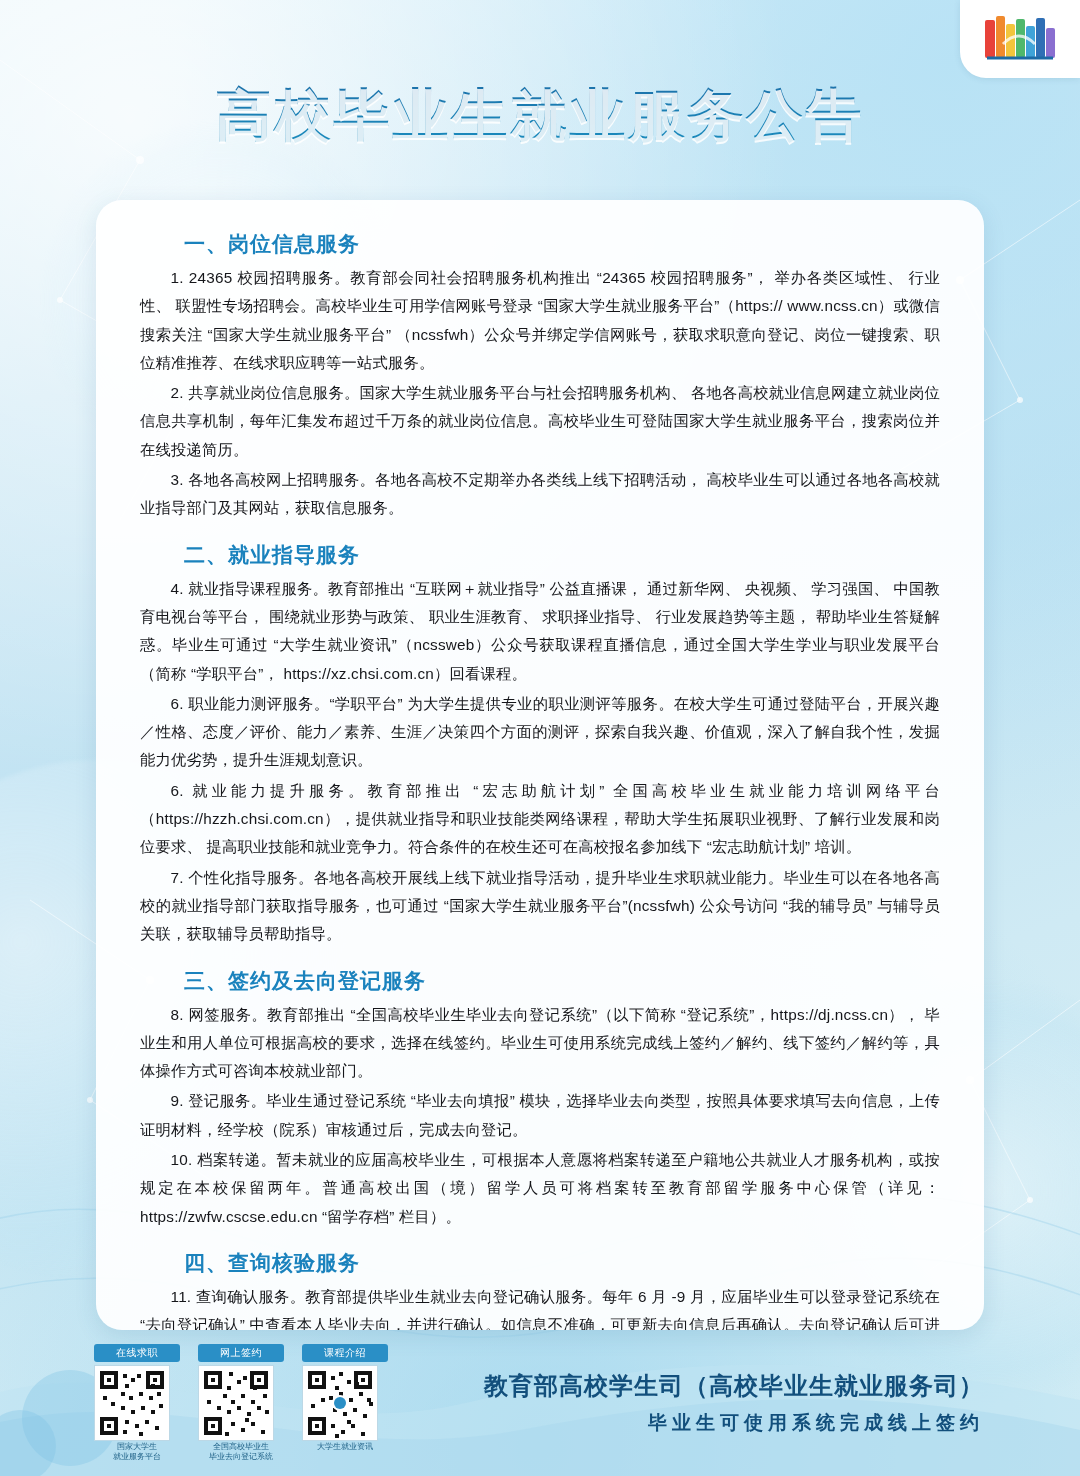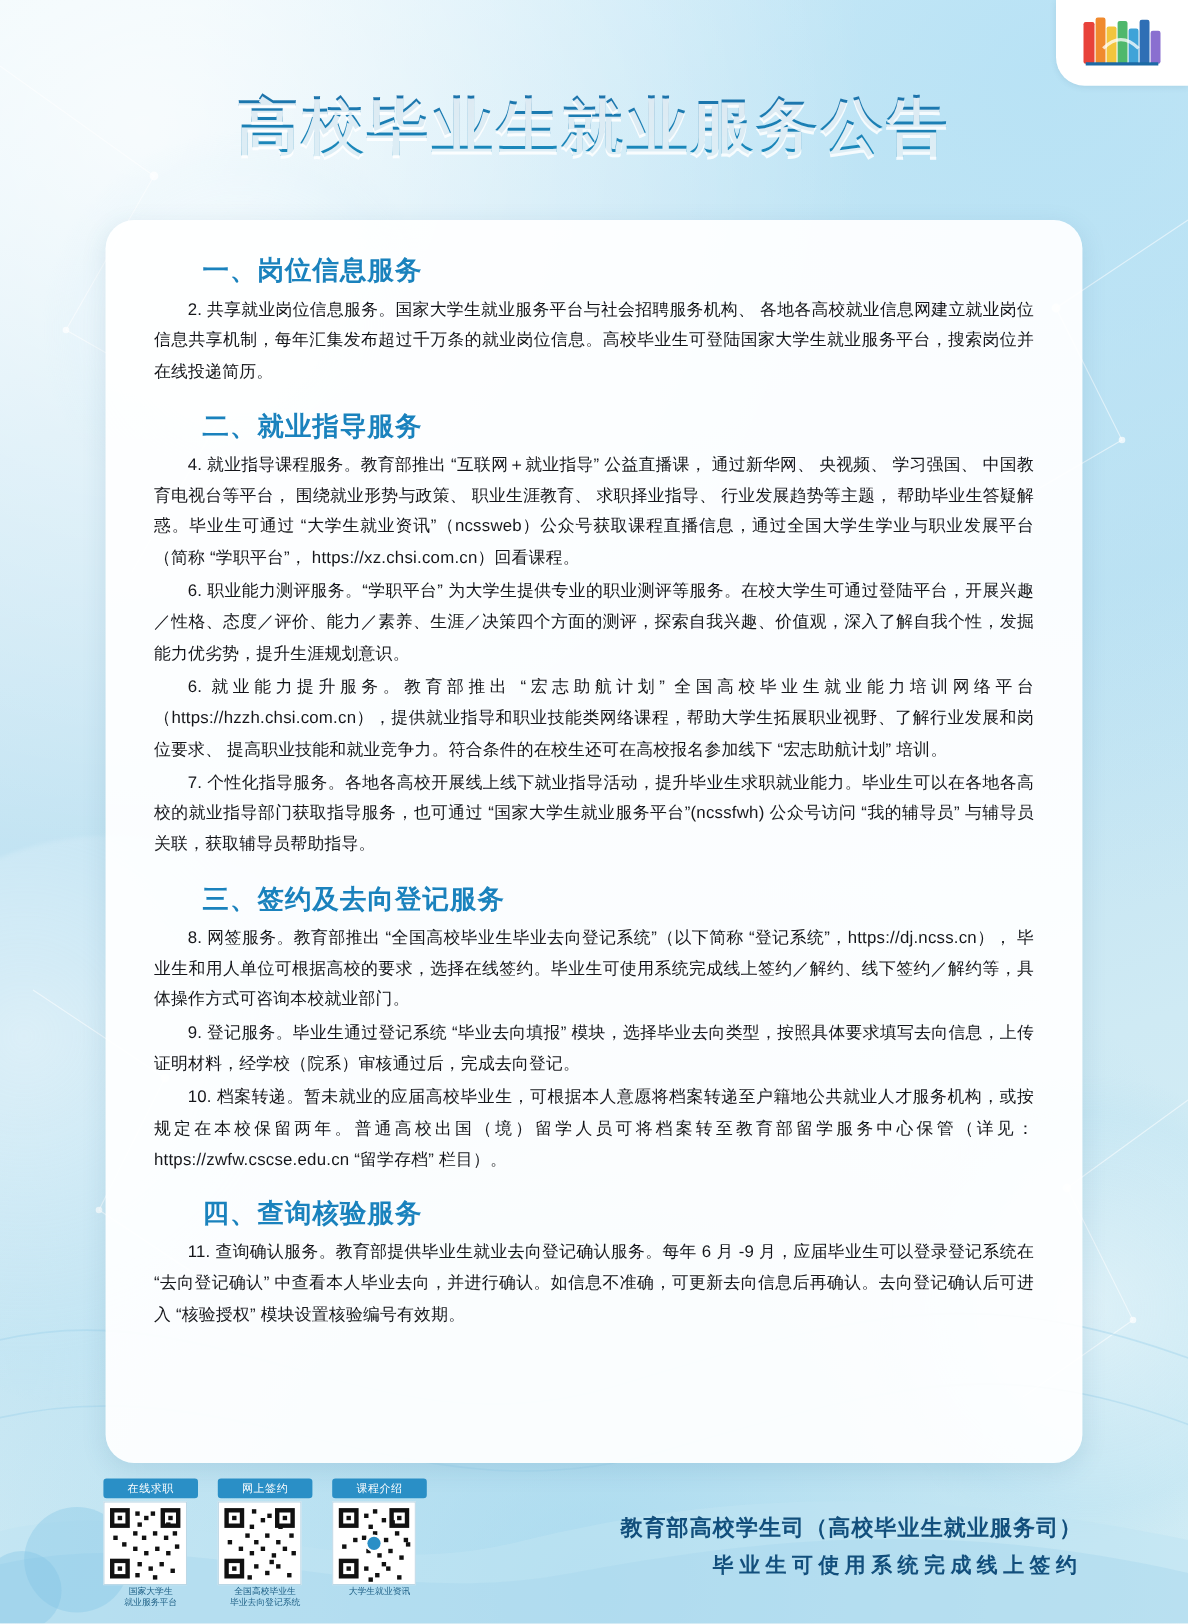--- a/index.html
+++ b/index.html
@@ -91,21 +91,21 @@
     border-radius: 26px;
     box-shadow: 0 6px 22px rgba(40,100,140,0.13);
     box-sizing: border-box;
     padding: 24px 44px 20px 44px;
     overflow: hidden;
   }
 
   h2.section-head {
     margin: 18px 0 6px 0;
     font-family: "DejaVu Serif", "Liberation Serif", serif;
-    font-size: 24px;
+    font-size: 21px;
     font-weight: bold;
     color: #1a82bd;
     letter-spacing: 1px;
     padding-left: 44px;
   }
   h2.section-head:first-of-type { margin-top: 6px; }
 
   p.para {
     margin: 0 0 2px 0;
     font-size: 15.3px;
@@ -158,21 +158,21 @@
 
   .org-lines {
     position: absolute;
     right: 96px;
     bottom: 40px;
     text-align: right;
     color: #124f7c;
     font-family: "DejaVu Serif", "Liberation Serif", serif;
     font-weight: bold;
   }
-  .org-line1 { font-size: 20px; letter-spacing: 1px; }
+  .org-line1 { font-size: 24px; letter-spacing: 1px; }
   .org-line2 { font-size: 19px; letter-spacing: 5px; margin-top: 8px; }
 
   .footer-wave { position: absolute; left: 0; bottom: 0; width: 1080px; height: 150px; }
 </style>
 </head>
 <body>
 
 <div class="poster">
 
   <div class="blob b1"></div>
@@ -217,21 +217,23 @@
     </svg>
   </div>
 
   <div class="title-wrap">
     <div class="poster-title">高校毕业生就业服务公告</div>
   </div>
 
   <div class="card">
 
     <h2 class="section-head">一、岗位信息服务</h2>
+    <p class="para">1. 24365 校园招聘服务。教育部会同社会招聘服务机构推出 “24365 校园招聘服务”， 举办各类区域性、 行业性、 联盟性专场招聘会。高校毕业生可用学信网账号登录 “国家大学生就业服务平台”（https:// www.ncss.cn）或微信搜索关注 “国家大学生就业服务平台” （ncssfwh）公众号并绑定学信网账号，获取求职意向登记、岗位一键搜索、职位精准推荐、在线求职应聘等一站式服务。</p>
     <p class="para">2. 共享就业岗位信息服务。国家大学生就业服务平台与社会招聘服务机构、 各地各高校就业信息网建立就业岗位信息共享机制，每年汇集发布超过千万条的就业岗位信息。高校毕业生可登陆国家大学生就业服务平台，搜索岗位并在线投递简历。</p>
+    <p class="para">3. 各地各高校网上招聘服务。各地各高校不定期举办各类线上线下招聘活动， 高校毕业生可以通过各地各高校就业指导部门及其网站，获取信息服务。</p>
 
     <h2 class="section-head">二、就业指导服务</h2>
     <p class="para">4. 就业指导课程服务。教育部推出 “互联网＋就业指导” 公益直播课， 通过新华网、 央视频、 学习强国、 中国教育电视台等平台， 围绕就业形势与政策、 职业生涯教育、 求职择业指导、 行业发展趋势等主题， 帮助毕业生答疑解惑。毕业生可通过 “大学生就业资讯”（ncssweb）公众号获取课程直播信息，通过全国大学生学业与职业发展平台（简称 “学职平台”， https://xz.chsi.com.cn）回看课程。</p>
     <p class="para">6. 职业能力测评服务。“学职平台” 为大学生提供专业的职业测评等服务。在校大学生可通过登陆平台，开展兴趣／性格、态度／评价、能力／素养、生涯／决策四个方面的测评，探索自我兴趣、价值观，深入了解自我个性，发掘能力优劣势，提升生涯规划意识。</p>
     <p class="para">6. 就业能力提升服务。教育部推出 “宏志助航计划” 全国高校毕业生就业能力培训网络平台（https://hzzh.chsi.com.cn），提供就业指导和职业技能类网络课程，帮助大学生拓展职业视野、了解行业发展和岗位要求、 提高职业技能和就业竞争力。符合条件的在校生还可在高校报名参加线下 “宏志助航计划” 培训。</p>
     <p class="para">7. 个性化指导服务。各地各高校开展线上线下就业指导活动，提升毕业生求职就业能力。毕业生可以在各地各高校的就业指导部门获取指导服务，也可通过 “国家大学生就业服务平台”(ncssfwh) 公众号访问 “我的辅导员” 与辅导员关联，获取辅导员帮助指导。</p>
 
     <h2 class="section-head">三、签约及去向登记服务</h2>
     <p class="para">8. 网签服务。教育部推出 “全国高校毕业生毕业去向登记系统”（以下简称 “登记系统”，https://dj.ncss.cn）， 毕业生和用人单位可根据高校的要求，选择在线签约。毕业生可使用系统完成线上签约／解约、线下签约／解约等，具体操作方式可咨询本校就业部门。</p>
     <p class="para">9. 登记服务。毕业生通过登记系统 “毕业去向填报” 模块，选择毕业去向类型，按照具体要求填写去向信息，上传证明材料，经学校（院系）审核通过后，完成去向登记。</p>

